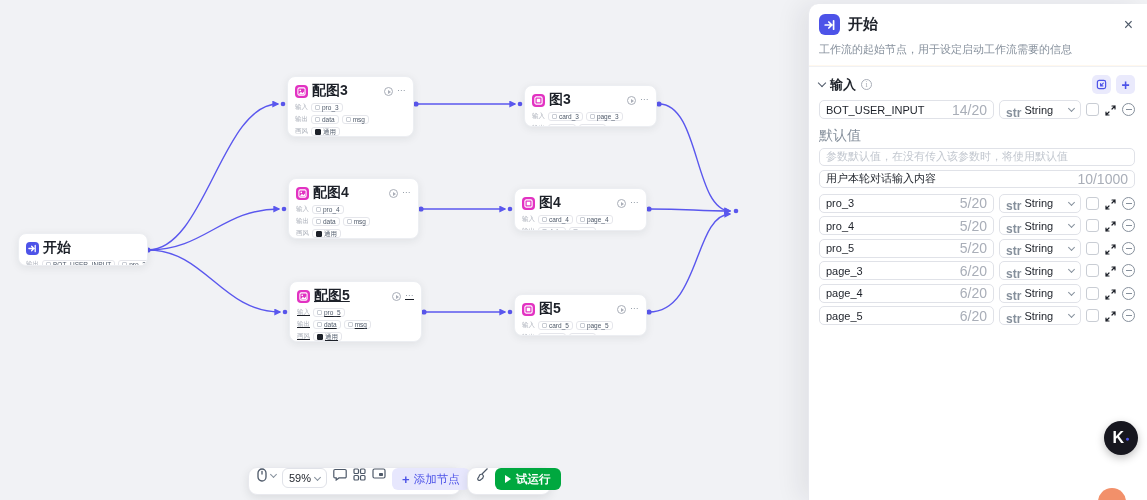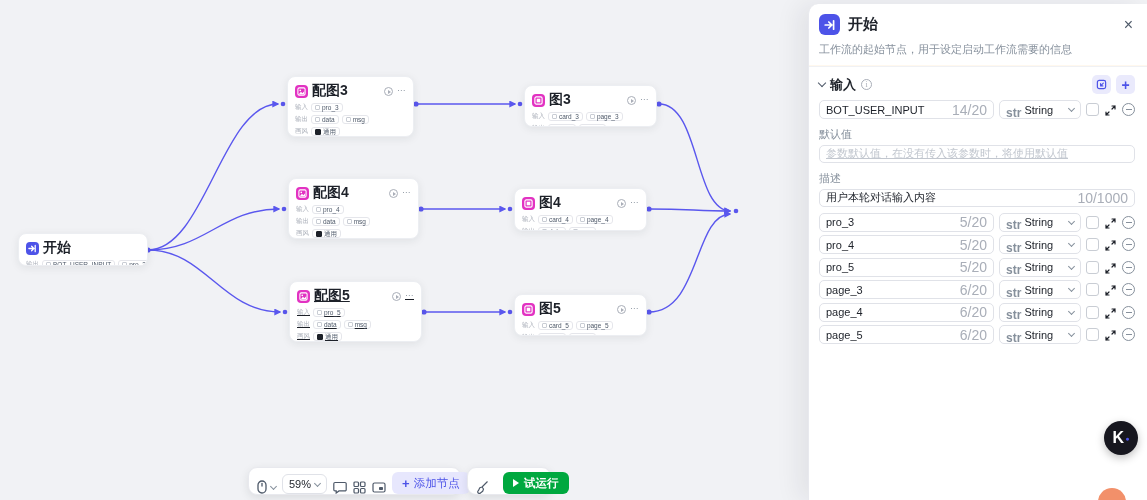--- a/index.html
+++ b/index.html
@@ -55,31 +55,31 @@
   .vtype { width:84px; height:19px; border:1px solid #e0e2e8; border-radius:5px; background:#fff;
            display:flex; align-items:center; gap:3px; padding:0 6px; font-size:11px; cursor:pointer; }
   .tprefix { font-size:12px; color:#86909c; font-weight:bold;margin-top:6px; }
   .vtype .tname { flex:1; }
   .caret { width:5px; height:5px; border-right:1.2px solid #86909c; border-bottom:1.2px solid #86909c; transform:rotate(45deg); margin-top:-2px; flex:0 0 auto; }
   .checkbox { width:13px; height:13px; border:1px solid #c9cdd4; border-radius:3px; background:#fff; cursor:pointer; flex:0 0 auto; }
   .expand { width:13px; height:13px; cursor:pointer; flex:0 0 auto; }
   .remove { width:13px; height:13px; border:1px solid #86909c; border-radius:50%; position:relative; cursor:pointer; flex:0 0 auto; }
   .remove::after { content:""; position:absolute; left:2.5px; right:2.5px; top:5px; height:1.2px; background:#86909c; }
 
-  .flabel { font-size:11px; color:#86909c; padding:4px 12px 3px 10px; }
+  .flabel { font-size:14px; color:#86909c; padding:4px 12px 3px 10px; }
   .finput { margin:0 12px 4px 10px; height:18px; border:1px solid #e0e2e8; border-radius:5px;
             display:flex; align-items:center; padding:0 6px; font-size:11px; }
-  .placeholder { color:#c2c7cf; overflow:hidden; white-space:nowrap; flex:1;text-decoration:underline; }
+  .placeholder { color:#c2c7cf; overflow:hidden; white-space:nowrap; flex:1; }
   .fval { flex:1; color:#1d2129; overflow:hidden; white-space:nowrap; }
 
   
   .pill { position:absolute; bottom:5px; height:28px; background:#fff; border:1px solid #e8e9ee; border-radius:9px;
-          box-shadow:0 3px 10px rgba(31,35,41,.10); display:flex; align-items:flex-end; z-index:15; }
+          box-shadow:0 3px 10px rgba(31,35,41,.10); display:flex; align-items:flex-start; z-index:15; }
   .pill1 { left:248px; width:213px; padding:0 6px 0 8px; gap:6px; }
-  .pill2 { left:467px; width:84px; padding:0 5px 0 8px; gap:14px; }
+  .pill2 { left:467px; width:84px; padding:0 5px 0 8px; gap:6px; }
   .tico { display:flex; align-items:center; justify-content:center; cursor:pointer; }
   .zoombox { display:flex; align-items:center; gap:4px; border:1px solid #e0e2e8; border-radius:6px; height:20px; padding:0 6px; font-size:11px; cursor:pointer; }
   .addnode { height:22px; border-radius:6px; background:#e7e7fd; color:#4d53e8; font-size:11.5px;
              display:flex; align-items:center; gap:4px; padding:0 10px; cursor:pointer; white-space:nowrap; }
   .addnode .plus-g { font-size:13px; font-weight:bold; }
   .runbtn { height:22px; border-radius:6px; background:#00a83f; color:#fff; font-size:11.5px; font-weight:bold;
             display:flex; align-items:center; gap:5px; padding:0 10px; cursor:pointer; white-space:nowrap; }
   .runbtn .tri { width:0; height:0; border-left:6px solid #fff; border-top:4px solid transparent; border-bottom:4px solid transparent; }
 
   
@@ -436,21 +436,20 @@
         </svg>
     </span>
     <span class="remove"></span>
   </div>
 
   <div class="flabel">默认值</div>
   <div class="finput">
     <span class="placeholder">参数默认值，在没有传入该参数时，将使用默认值</span>
   </div>
 
-  <div class="flabel">描述</div>
   <div class="finput" style="margin-bottom:6px;justify-content:space-between;">
     <span class="fval">用户本轮对话输入内容</span>
       <span class="cnt">10/1000</span>
   </div>
 
   <div class="vrow">
     <div class="vname">
         <span class="nm">pro_3</span>
         <span class="cnt">5/20</span>
       </div>

